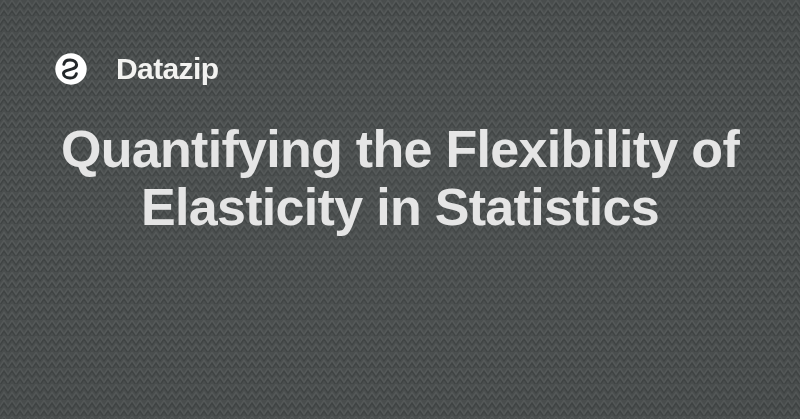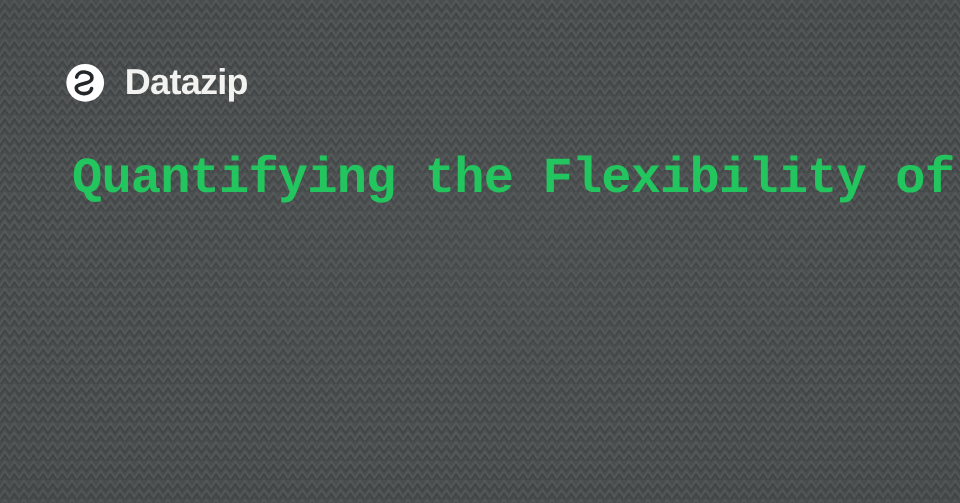--- a/index.html
+++ b/index.html
@@ -48,21 +48,21 @@
   }
 
   
   .brand {
     position: absolute;
     top: 52px;
     left: 54px;
     z-index: 3;
     display: flex;
     align-items: center;
-    gap: 16px;
+    gap: 28px;
   }
 
   .brand__mark {
     width: 34px;
     height: 34px;
     flex: 0 0 34px;
     display: block;
   }
 
   .brand__name {
@@ -82,27 +82,27 @@
     left: 0;
     right: 0;
     top: 120px;
     padding: 0 60px;
     box-sizing: border-box;
     text-align: center;
   }
 
   .title__line {
     display: block;
-    color: #22c55e;
-    font-size: 42px;
+    color: #e5e5e5;
+    font-size: 52px;
     font-weight: bold;
     line-height: 58px;
     letter-spacing: -0.7px;
     white-space: nowrap;
-    font-family: Liberation Mono, monospace;
+    font-family: Liberation Sans, sans-serif;
   }
 </style>
 </head>
 <body>
 
 <div class="cover">
 
   <svg class="cover__texture" width="800" height="419" viewBox="0 0 800 419" xmlns="http://www.w3.org/2000/svg" aria-hidden="true">
     <defs>
       <pattern id="chevron" x="0" y="0" width="16" height="16" patternUnits="userSpaceOnUse">
@@ -128,15 +128,16 @@
                L 14.6 21.9
                C 12.4 22.6 11.2 23.7 11.2 25.2
                C 11.2 28.1 14.4 30.4 18.6 30.6
                C 22.2 30.8 25.5 29.0 26.3 25.6" fill="none" stroke="#23272a" stroke-width="3.5" stroke-linecap="round" stroke-linejoin="round"></path>
     </svg>
     <span class="brand__name">Datazip</span>
   </div>
 
   <div class="title">
     <span class="title__line">Quantifying the Flexibility of</span>
+    <span class="title__line">Elasticity in Statistics</span>
   </div>
 
 </div>
 
 </body></html>

